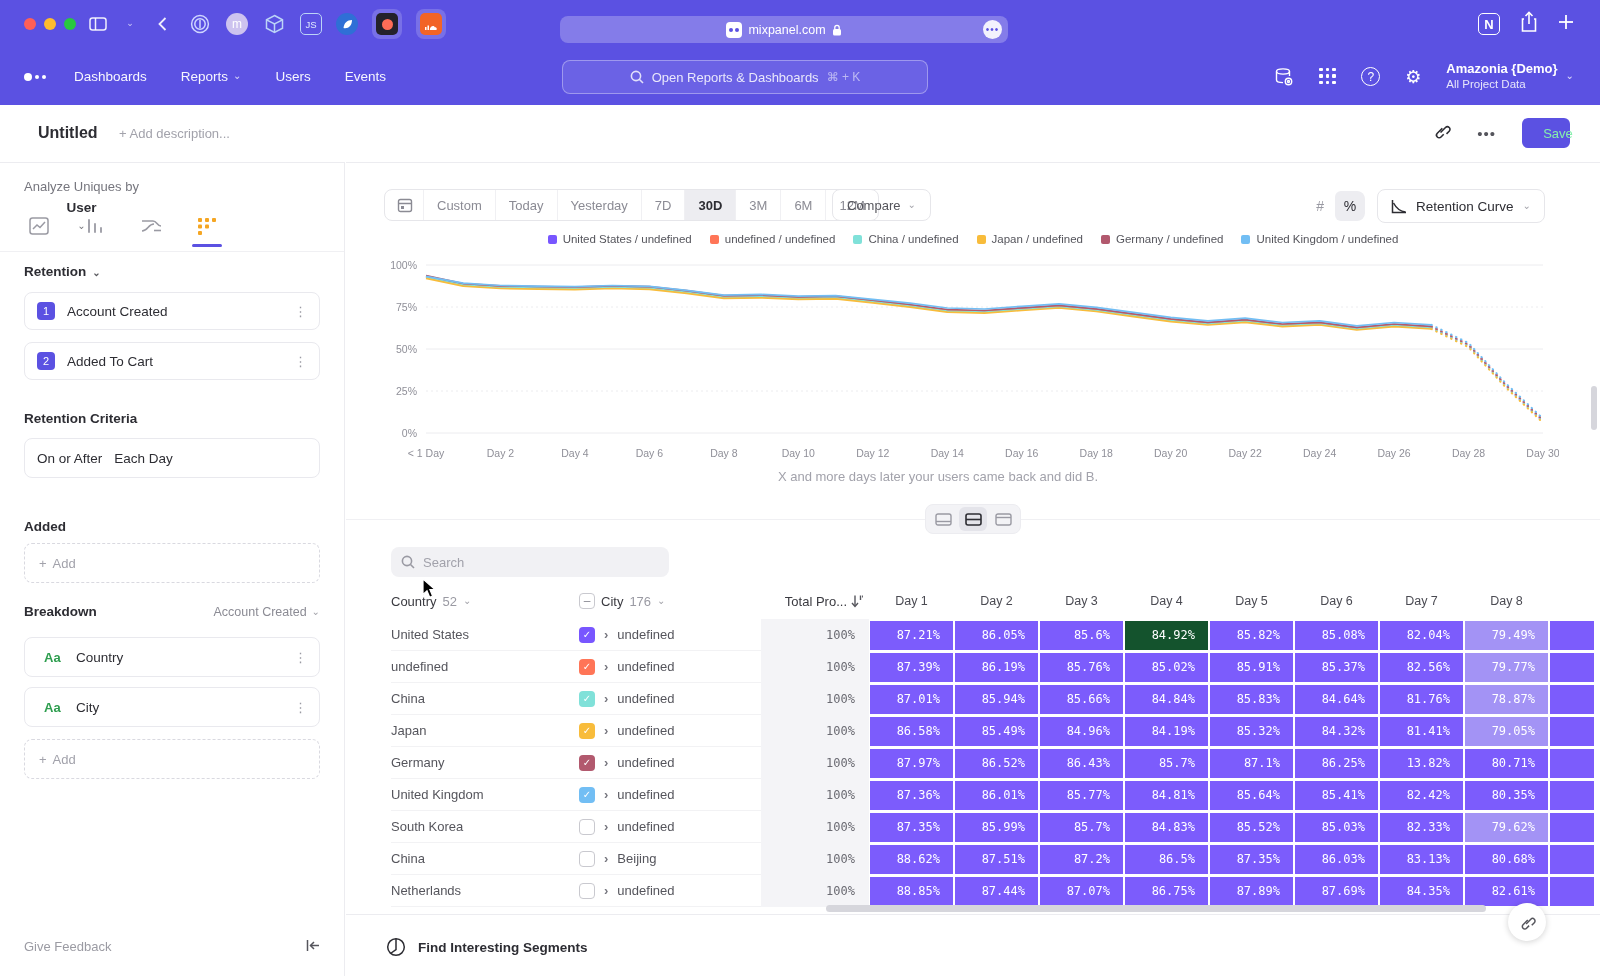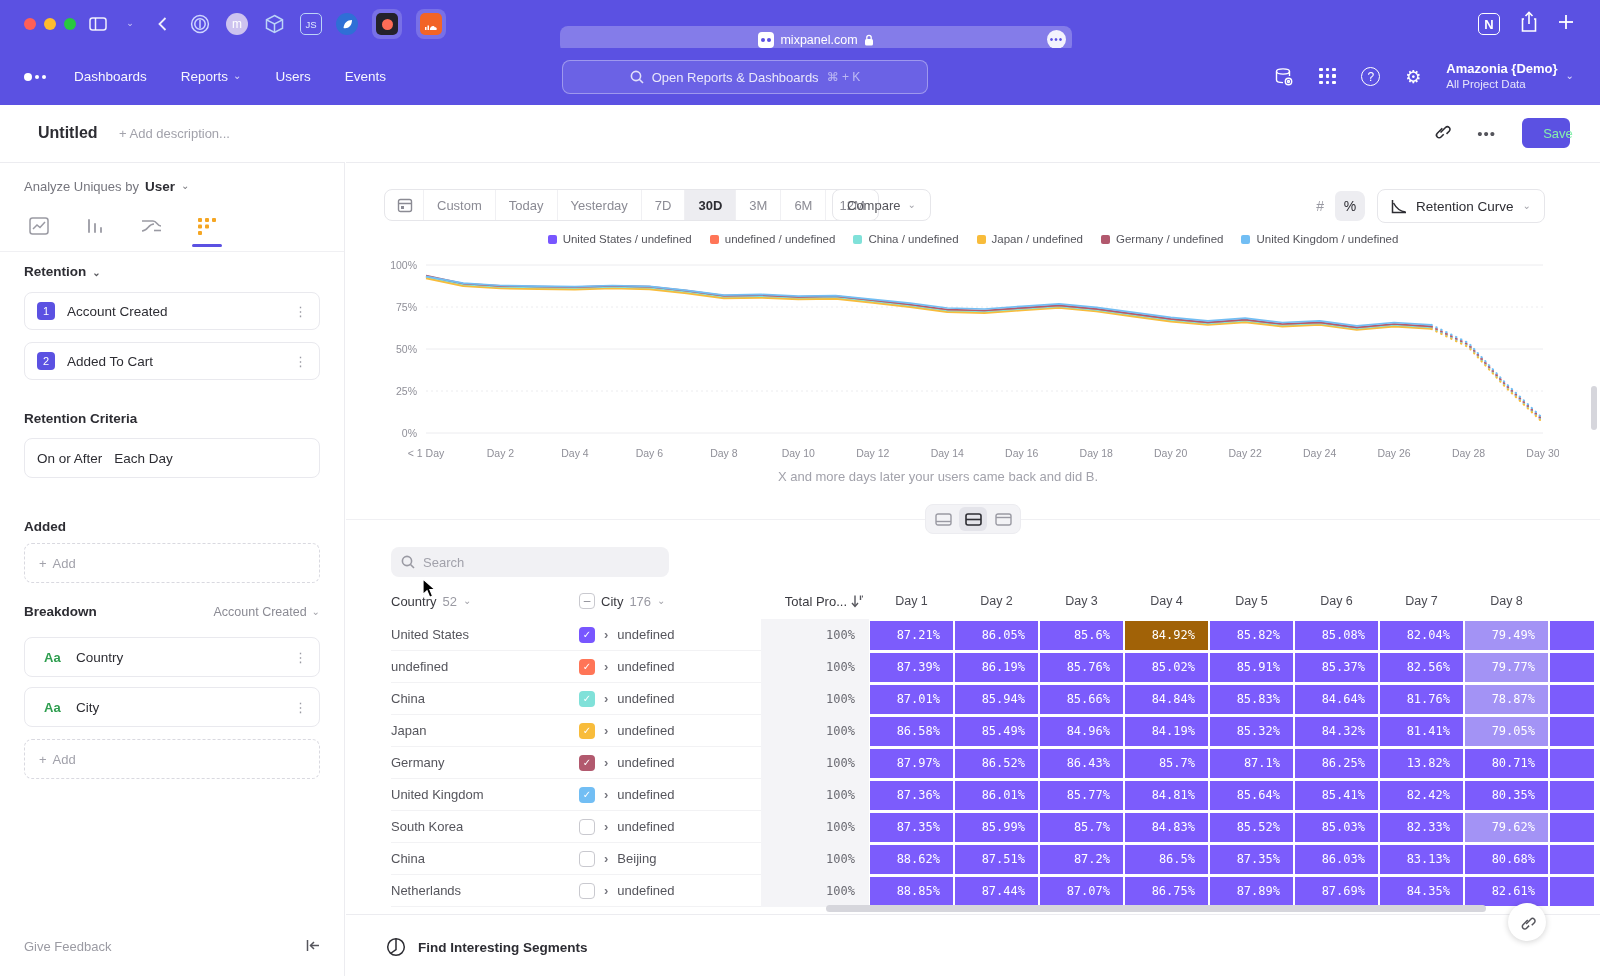--- a/index.html
+++ b/index.html
@@ -6,21 +6,21 @@
   html,body{width:1600px;height:976px;}
   body{position:relative;overflow:hidden;background:#fff;font-family:"Liberation Sans",sans-serif;-webkit-font-smoothing:antialiased;}
 
   
   .chrome{position:absolute;top:0;left:0;right:0;height:48px;background:#5b51e2;}
   .lights{position:absolute;left:24px;top:18px;display:flex;gap:8px;}
   .light{width:12px;height:12px;border-radius:50%;}
   .ext-row{position:absolute;left:86px;top:10px;display:flex;align-items:center;gap:14px;height:28px;}
   .ext{width:24px;height:24px;border-radius:6px;display:flex;align-items:center;justify-content:center;color:rgba(255,255,255,.85);font-size:11px;}
   .ext svg{display:block;}
-  .addr{position:absolute;left:560px;top:26px;width:512px;height:27px;border-radius:8px;background:rgba(255,255,255,.25);display:flex;align-items:center;justify-content:center;gap:6px;color:#fff;font-size:12.5px;}
+  .addr{position:absolute;left:560px;top:16px;width:448px;height:27px;border-radius:8px;background:rgba(255,255,255,.25);display:flex;align-items:center;justify-content:center;gap:6px;color:#fff;font-size:12.5px;}
   .addr .dots-badge{width:16px;height:16px;border-radius:4px;background:#fff;display:flex;align-items:center;justify-content:center;gap:2px;}
   .dots-badge i{width:4px;height:4px;border-radius:50%;background:#5b51e2;}
   .addr-more{position:absolute;right:6px;top:4px;width:19px;height:19px;border-radius:50%;background:rgba(255,255,255,.9);color:#5b51e2;font-size:10px;display:flex;align-items:center;justify-content:center;letter-spacing:1px;}
   .chrome-right{position:absolute;right:26px;top:11px;display:flex;align-items:center;gap:20px;color:#fff;}
   .notion{width:22px;height:22px;border:1.6px solid #fff;border-radius:5px;display:flex;align-items:center;justify-content:center;font-size:13px;font-weight:bold;color:#fff;}
 
   
   .mpnav{position:absolute;top:48px;left:0;right:0;height:57px;background:#5b51e2;}
   .logo-dots{position:absolute;left:24px;top:25px;display:flex;align-items:center;gap:3px;}
   .logo-dots i{background:#fff;border-radius:50%;display:block;}
@@ -41,21 +41,21 @@
   
   .pagehead{position:absolute;top:105px;left:0;right:0;height:57px;background:#fff;}
   .ptitle{position:absolute;left:38px;top:19px;font-size:16px;font-weight:bold;color:#2d2d33;}
   .pdesc{position:absolute;left:119px;top:21px;font-size:13px;color:#a2a2ab;}
   .phead-right{position:absolute;right:30px;top:13px;display:flex;align-items:center;gap:26px;}
   .save-btn{width:48px;height:30px;border-radius:6px;background:#5b51e2;color:#86efac;font-size:13px;display:flex;align-items:center;justify-content:center;cursor:pointer;padding-left:24px;}
   .more-dots{color:#55555c;font-size:15px;letter-spacing:1px;}
 
   
   .sidebar{position:absolute;top:162px;left:0;width:345px;bottom:0;background:#fff;border-top:1px solid #ececf0;border-right:1px solid #ececf0;}
-  .sb-analyze{position:absolute;left:24px;top:16px;font-size:13px;color:#76767e;display:flex;gap:6px;align-items:center;}
+  .sb-analyze{position:absolute;left:24px;top:16px;font-size:13px;color:#76767e;display:flex;gap:6px;align-items:center;flex-direction:column;}
   .sb-analyze b{color:#2d2d33;font-weight:bold;font-size:13.5px;}
   .sb-analyze .chev{color:#55555c;}
   .sb-tabs{position:absolute;left:24px;top:46px;display:flex;gap:26px;}
   .sb-tab{width:30px;height:34px;display:flex;align-items:center;justify-content:center;position:relative;cursor:pointer;}
   .sb-tab .underline{position:absolute;left:0;right:0;bottom:-4px;height:3px;background:#5b51e2;border-radius:2px;}
   .sb-div{position:absolute;left:0;right:0;top:88px;border-top:1px solid #f0f0f3;}
   .sb-sec-label{position:absolute;left:24px;font-size:13.5px;font-weight:bold;color:#2d2d33;display:flex;align-items:flex-end;gap:6px;}
   .sb-card{position:absolute;left:24px;right:24px;height:38px;border:1px solid #e9e9ee;border-radius:8px;background:#fff;display:flex;align-items:center;padding:0 12px;gap:12px;cursor:pointer;}
   .stepnum{width:18px;height:18px;border-radius:4px;background:#5b51e2;color:#fff;font-size:11px;display:flex;align-items:center;justify-content:center;}
   .sb-card .lbl{font-size:13.5px;color:#2d2d33;flex:1;}
@@ -567,21 +567,21 @@
         <span class="dcell">
           <span class="din" style="background:#7c5cfc">87.21%</span>
         </span>
         <span class="dcell">
           <span class="din" style="background:#7c5cfc">86.05%</span>
         </span>
         <span class="dcell">
           <span class="din" style="background:#7c5cfc">85.6%</span>
         </span>
         <span class="dcell">
-          <span class="din" style="background:#a16207">84.92%</span>
+          <span class="din" style="background:#14532d">84.92%</span>
         </span>
         <span class="dcell">
           <span class="din" style="background:#7c5cfc">85.82%</span>
         </span>
         <span class="dcell">
           <span class="din" style="background:#7c5cfc">85.08%</span>
         </span>
         <span class="dcell">
           <span class="din" style="background:#7c5cfc">82.04%</span>
         </span>

